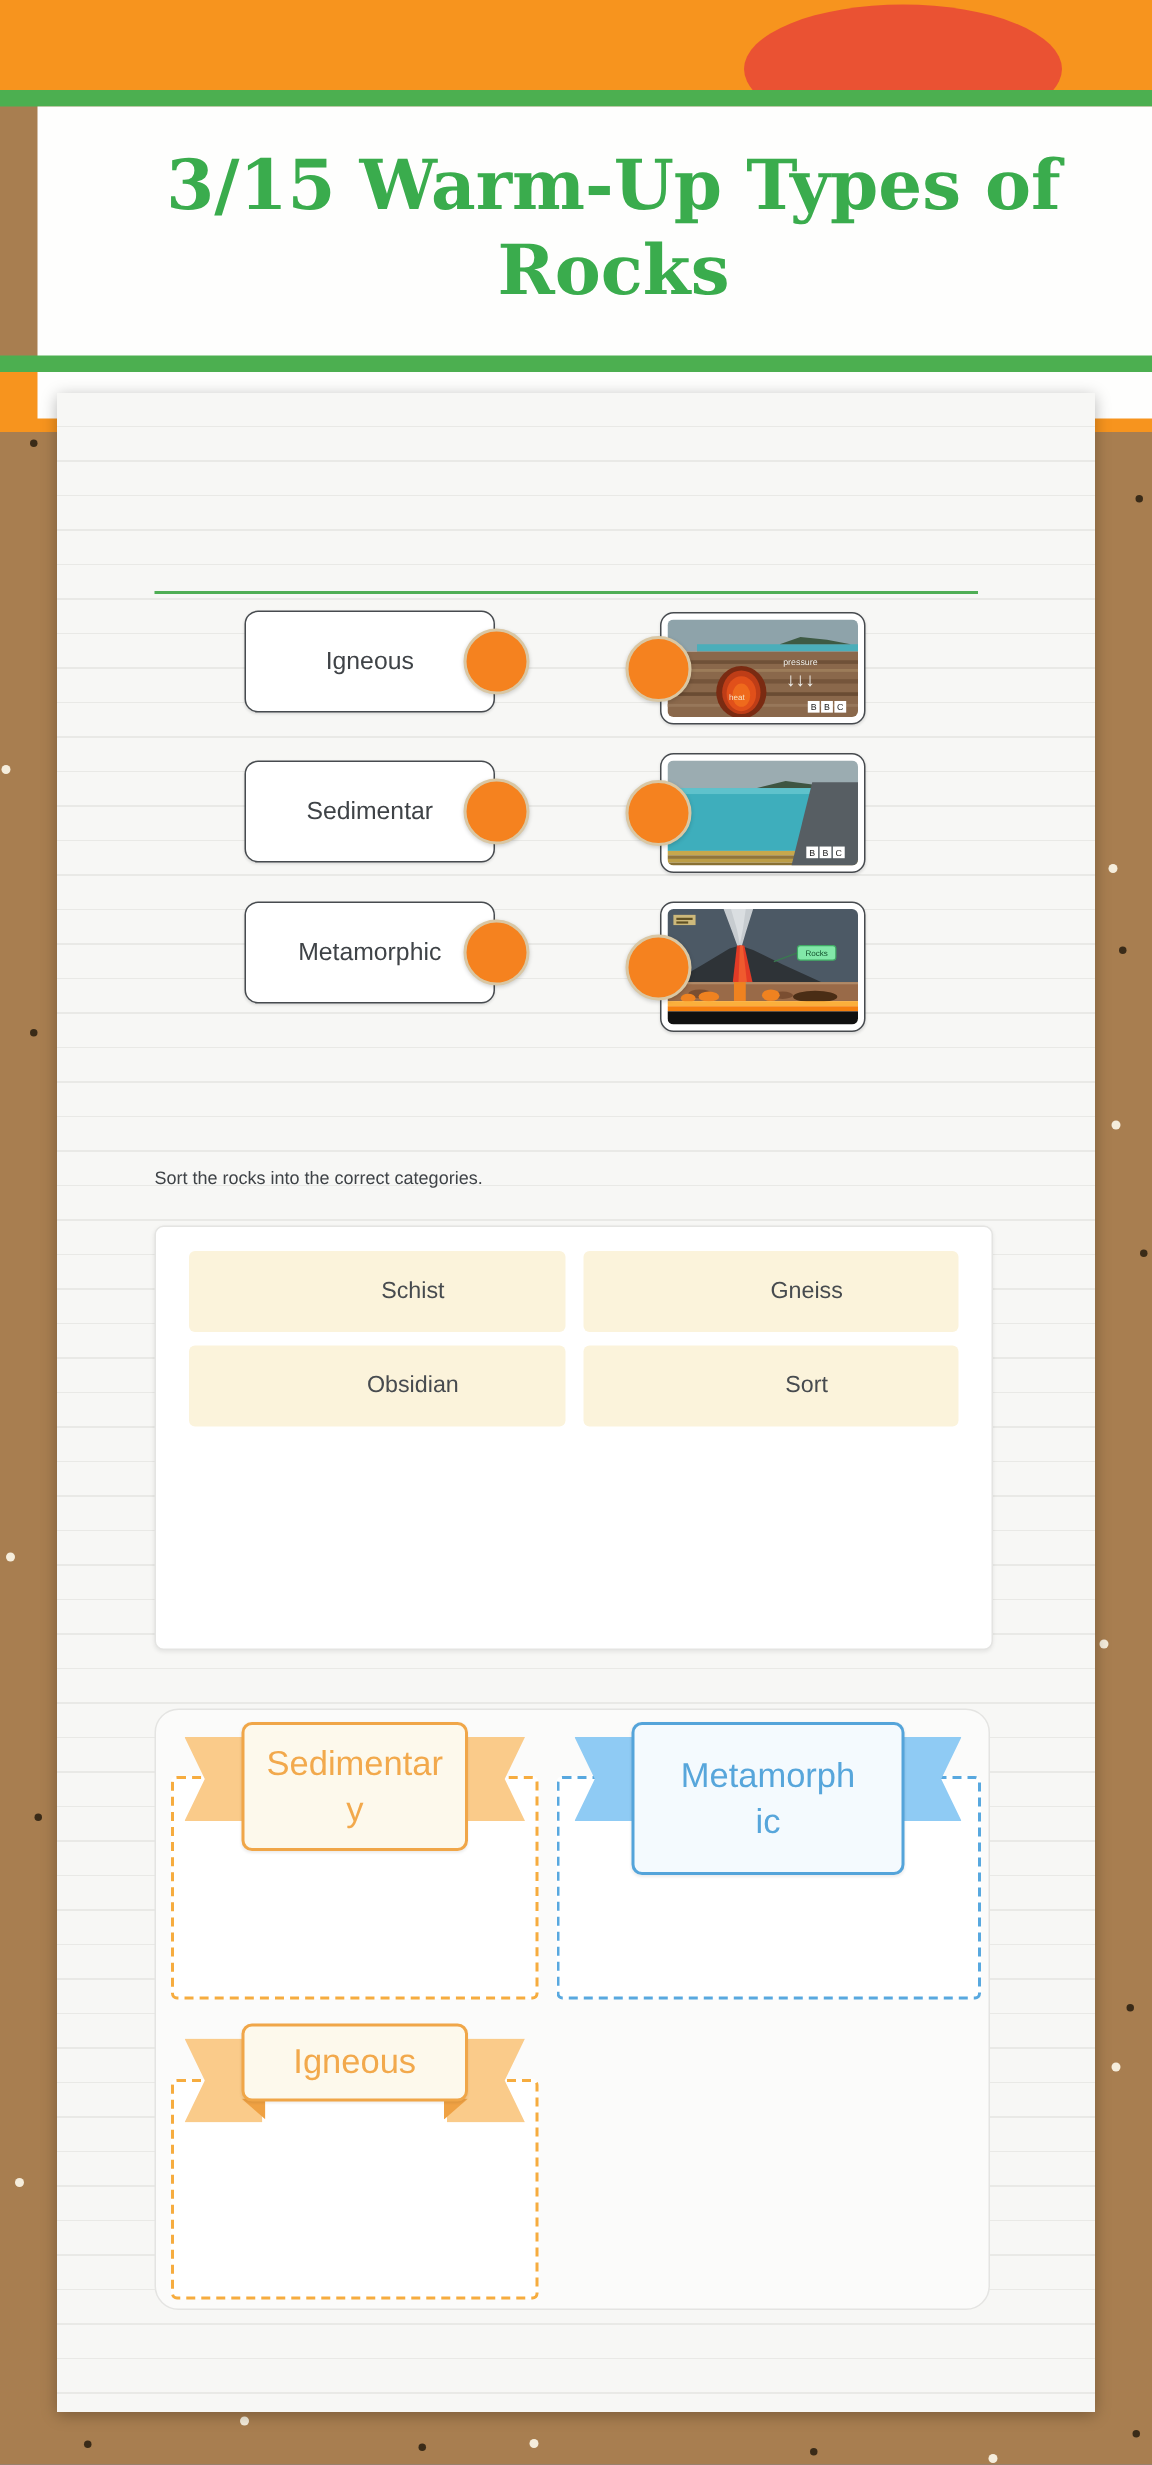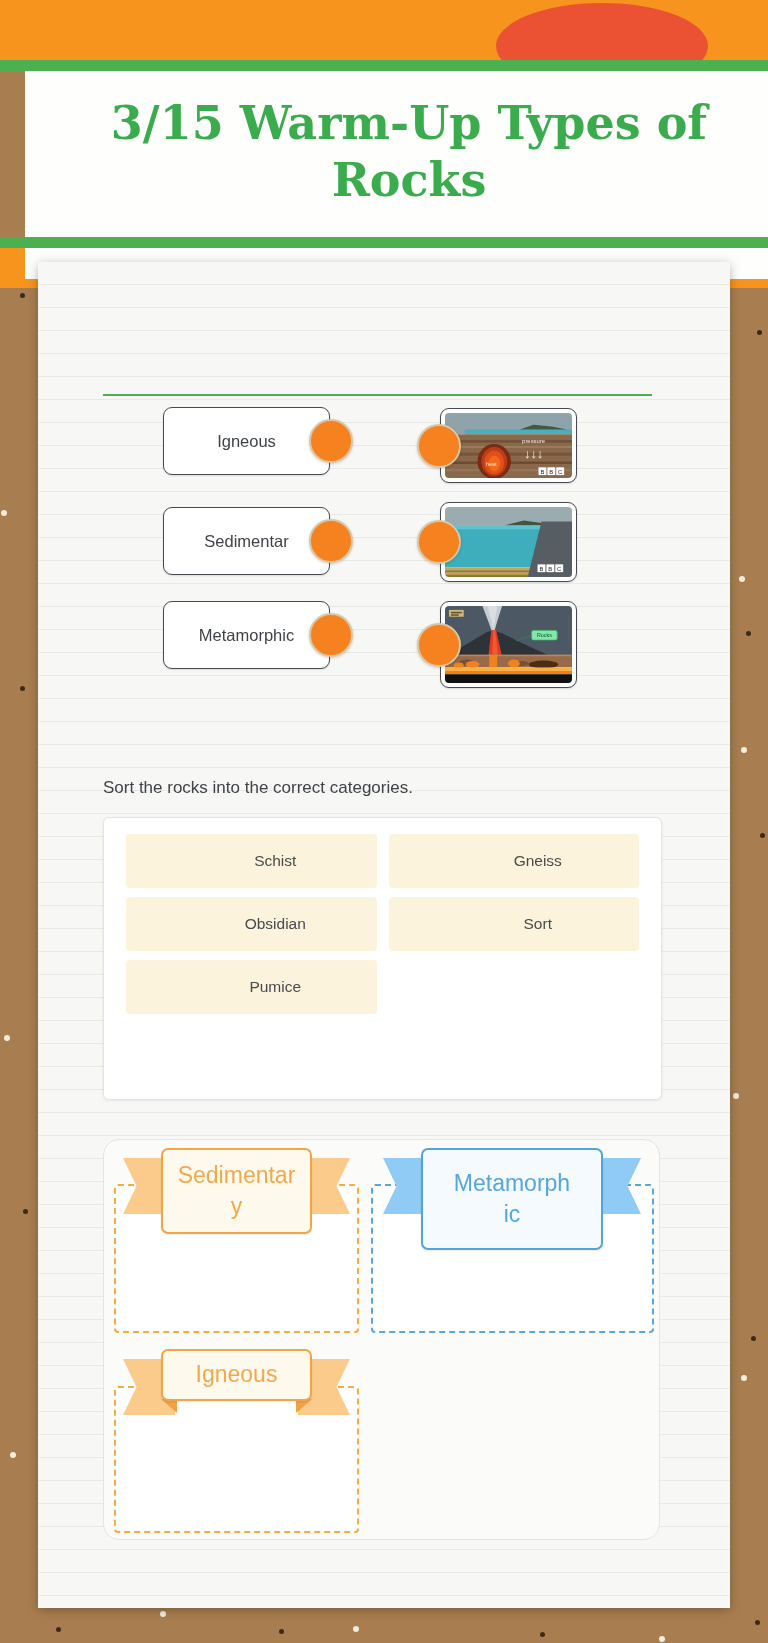--- a/index.html
+++ b/index.html
@@ -47,21 +47,21 @@
   .match-card svg{display:block;width:100%;height:100%;border-radius:4px;}
   .connector{position:absolute;width:44px;height:44px;border-radius:50%;background:#F5821F;
              border:2px solid #D9C7A4;top:50%;transform:translateY(-50%);
              box-shadow:0 1px 3px rgba(0,0,0,0.18);z-index:5;cursor:pointer;}
   .connector.right{right:-24px;}
   .connector.left{left:-24px;}
   .row-a{top:145px;} .row-b{top:245px;} .row-c{top:339px;}
   .card-a{top:146px;height:75px;} .card-b{top:240px;height:80px;} .card-c{top:339px;height:87px;}
 
   
-  .sort-instruction{position:absolute;left:65px;top:516px;font-size:17px;color:#3F4347;}
+  .sort-instruction{position:absolute;left:65px;top:516px;font-size:12px;color:#3F4347;}
   .sort-box{position:absolute;left:65px;top:555px;width:559px;height:283px;background:#FFFFFF;
             border:1px solid #E4E4E2;border-radius:6px;box-shadow:0 1px 3px rgba(0,0,0,0.08);
             padding:16px 22px;display:grid;grid-template-columns:1fr 1fr;
             grid-auto-rows:54px;gap:9px 12px;}
   .sort-tile{background:#FBF3DB;border-radius:4px;display:flex;align-items:center;
              justify-content:center;font-size:15.5px;color:#474B4F;cursor:pointer;padding-left:48px;}
 
   
   .cat-box{position:absolute;left:65px;top:877px;width:557px;height:401px;background:#FBFBFA;
            border:1px solid #E4E4E2;border-radius:16px;}
@@ -242,21 +242,20 @@
         <rect x="6" y="8.5" width="8" height="1.5" fill="#5F5024"></rect>
       </svg>
     </div>
 
     <div class="sort-instruction">Sort the rocks into the correct categories.</div>
     <div class="sort-box">
       <div class="sort-tile">Schist</div>
       <div class="sort-tile">Gneiss</div>
       <div class="sort-tile">Obsidian</div>
       <div class="sort-tile">Sort</div>
-      <div class="sort-tile">Pumice</div>
     </div>
 
     <div class="cat-box">
 
       <div class="dropzone dz-orange dz-1"></div>
       <div class="dropzone dz-blue dz-2"></div>
       <div class="dropzone dz-orange dz-3"></div>
 
       <div class="theme-orange b-sed">
         <div class="tail tail-left"></div>

